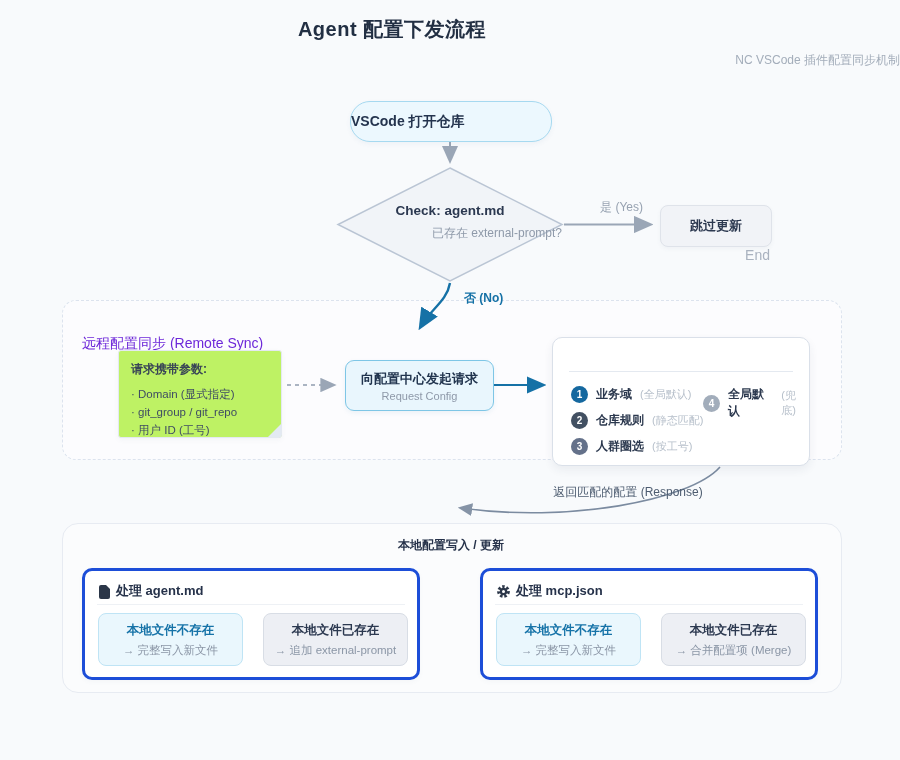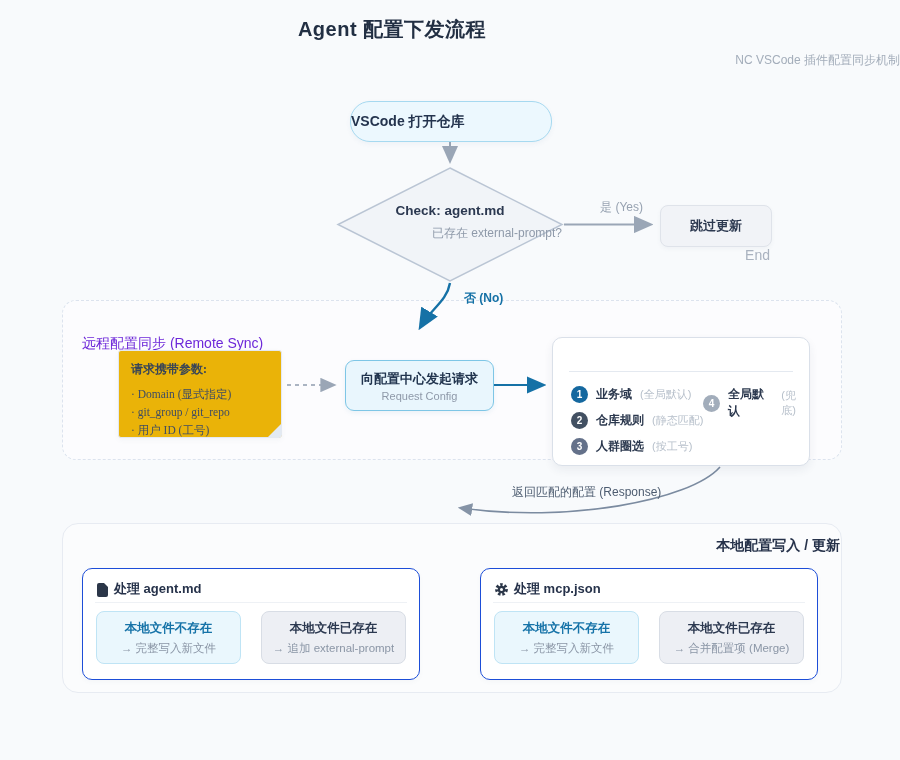--- a/index.html
+++ b/index.html
@@ -21,32 +21,32 @@
     box-shadow:0 2px 5px rgba(70,110,150,.06);}
 
   
   .d-title{left:338px;top:203px;width:224px;text-align:center;font-size:13.5px;font-weight:700;color:#2b3850;}
   .d-sub{left:338px;top:225px;width:224px;text-align:right;font-size:12px;color:#8e99a9;}
 
   .edge-label{font-size:12px;color:#97a2b1;}
   .yes-label{left:579px;top:199px;width:64px;text-align:right;}
   .no-label{left:464px;top:290px;color:#1571a6;font-weight:600;}
   .end-label{left:660px;top:247px;width:110px;text-align:right;font-size:14px;color:#a9b2bf;}
-  .resp-label{left:512px;top:484px;width:232px;font-size:12px;color:#4d5c70;}
+  .resp-label{left:512px;top:484px;width:232px;text-align:center;font-size:12px;color:#4d5c70;}
 
   .skipbox{left:660px;top:205px;width:110px;height:40px;border-radius:8px;background:#f1f3f7;border:1px solid #dfe3ea;
     display:flex;align-items:center;justify-content:center;font-size:13px;font-weight:700;color:#2c3950;
     box-shadow:0 2px 4px rgba(70,90,120,.05);}
 
   
   .remote{left:62px;top:300px;width:778px;height:158px;border:1.5px dashed #dce3ee;border-radius:14px;background:rgba(253,254,255,.65);}
   .remote-label{left:82px;top:310px;font-size:14px;color:#6d28d9;margin-top:25px;}
 
-  .note{left:118px;top:350px;width:164px;height:88px;background:#eab308;border:1px solid #e4e9f1;border-radius:3px;
-    box-shadow:0 2px 5px rgba(70,90,120,.05);padding:10px 12px;box-sizing:border-box;font-family:Liberation Serif, serif;}
+  .note{left:118px;top:350px;width:164px;height:88px;background:#bef264;border:1px solid #e4e9f1;border-radius:3px;
+    box-shadow:0 2px 5px rgba(70,90,120,.05);padding:10px 12px;box-sizing:border-box;}
   .note-title{font-size:12px;font-weight:700;color:#394556;margin-bottom:7px;}
   .note-item{font-size:11.5px;color:#3f4c63;line-height:18px;}
   .dogear{position:absolute;right:0;bottom:0;width:0;height:0;border-style:solid;border-width:0 0 13px 13px;
     border-color:transparent transparent #e3eaf2 transparent;}
 
   .reqbox{left:345px;top:360px;width:147px;height:49px;border-radius:9px;background:#e9f6fd;border:1.5px solid #7ec6e6;
     display:flex;flex-direction:column;align-items:center;justify-content:center;gap:2px;
     box-shadow:0 2px 5px rgba(40,110,160,.08);}
   .req-title{font-size:13px;font-weight:700;color:#22354f;}
   .req-sub{font-size:11px;color:#8e99a9;}
@@ -56,22 +56,22 @@
   .cfg-title{position:absolute;left:0;top:11px;width:100%;text-align:center;font-size:13.5px;font-weight:700;color:#26324a;}
   .cfg-div{position:absolute;left:16px;right:16px;top:33px;height:1px;background:#e4e9f0;}
   .cfg-item{position:absolute;display:flex;align-items:center;gap:8px;}
   .cfg-num{width:17px;height:17px;border-radius:50%;color:#fff;font-size:10px;font-weight:700;
     display:flex;align-items:center;justify-content:center;flex:0 0 auto;}
   .cfg-lab{font-size:12px;font-weight:700;color:#2b384e;}
   .cfg-note{font-size:11px;color:#b6bfca;}
 
   
   .localbox{left:62px;top:523px;width:778px;height:168px;background:#fbfcfd;border:1px solid #e7ebf2;border-radius:16px;}
-  .local-title{left:62px;top:537px;width:778px;text-align:right;font-size:14px;font-weight:700;color:#26324a;}
-  .panel{top:568px;width:338px;height:112px;background:#ffffff;border:1px solid #1d4ed8;border-radius:10px;
+  .local-title{left:62px;top:537px;width:778px;text-align:center;font-size:12px;font-weight:700;color:#26324a;}
+  .panel{top:568px;width:338px;height:112px;background:#ffffff;border:3px solid #1d4ed8;border-radius:10px;
     box-shadow:0 2px 5px rgba(70,90,120,.04);box-sizing:border-box;}
   .panel-l{left:82px;} .panel-r{left:480px;padding-left:28px;}
   .panel-head{position:absolute;left:13px;top:11px;display:flex;align-items:center;gap:5px;font-size:13px;font-weight:700;color:#26324a;}
   .panel-div{position:absolute;left:12px;right:12px;top:33px;height:1px;background:#eef1f5;}
   .case{position:absolute;top:42px;width:145px;height:53px;border-radius:8px;display:flex;flex-direction:column;
     align-items:center;justify-content:center;gap:4px;box-sizing:border-box;}
   .case-blue{background:#eaf7fd;border:1px solid #bfe4f5;}
   .case-gray{background:#edeff4;border:1px solid #d8dde5;}
   .case1{left:13px;} .case2{left:178px;align-items:center;}
   .case-t{font-size:12.5px;font-weight:700;}

